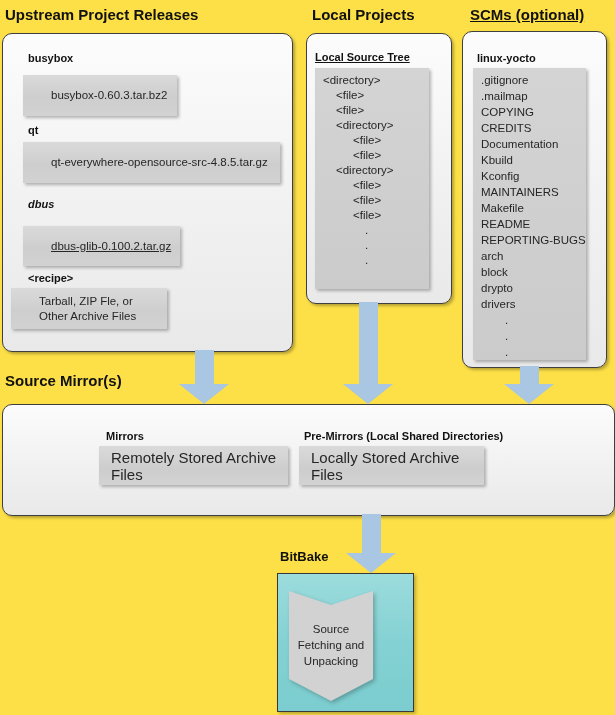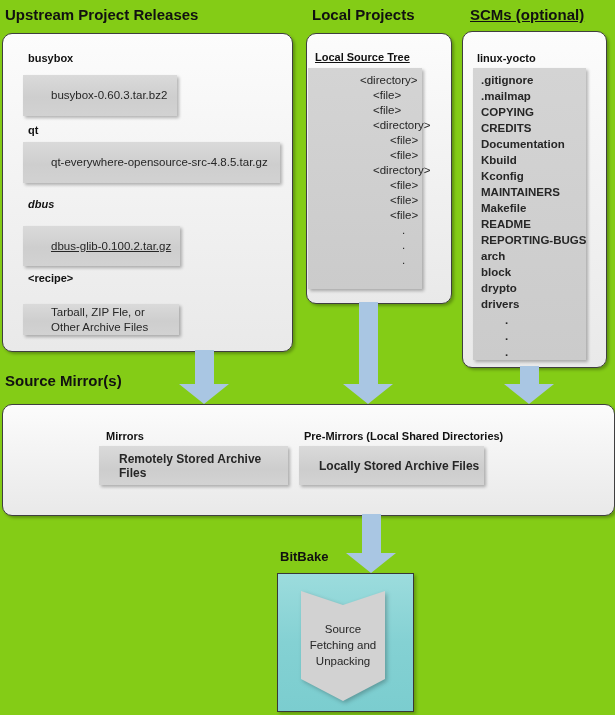--- a/index.html
+++ b/index.html
@@ -1,19 +1,19 @@
 <!DOCTYPE html>
 <html><head>
 <meta charset="utf-8">
 <style>
   html,body { margin:0; padding:0; background:#ffffff; }
   .canvas {
     position:relative; width:615px; height:715px;
     font-family:"Liberation Sans", sans-serif;
-    background:#84cc16; overflow:hidden;
+    background:#fde047; overflow:hidden;
     color:#1a1a1a;
   }
   .hdr { position:absolute; font-size:15px; font-weight:bold; color:#111; white-space:nowrap; }
 
   .outer-box {
     position:absolute;
     background:linear-gradient(180deg,#fcfcfc 0%,#f3f3f3 45%,#e9e9e9 100%);
     border:1px solid #3f3f3f; border-radius:10px;
     box-shadow:2px 2px 3px rgba(0,0,0,0.28);
   }
@@ -32,48 +32,48 @@
   .panel {
     position:absolute;
     background:linear-gradient(180deg,#d4d4d4 0%,#cbcbcb 100%);
     box-shadow:2px 2px 3px rgba(0,0,0,0.28);
     box-sizing:border-box;
     font-size:11.5px; color:#262626;
   }
   .panel.tree { padding:5px 0 0 0; }
   .panel.tree .row { line-height:15px; white-space:nowrap; }
   .panel.scmlist { padding:4px 0 0 8px; }
-  .panel.scmlist .row { line-height:16px; white-space:nowrap;font-weight:bold; }
+  .panel.scmlist .row { line-height:16px; white-space:nowrap; }
 
   .arrow { position:absolute; display:flex; flex-direction:column; align-items:center; }
   .arrow .shaft { width:19px; background:#a9c6e3; }
   .arrow .head {
     width:0; height:0;
     border-left:25px solid transparent;
     border-right:25px solid transparent;
     border-top:20px solid #a9c6e3;
   }
 
   .mirror-inner-box {
     position:absolute;
     background:linear-gradient(180deg,#dadada 0%,#cdcdcd 60%,#d3d3d3 100%);
     box-shadow:2px 2px 3px rgba(0,0,0,0.28);
     display:flex; align-items:center;
-    font-size:12px; color:#262626;
-    padding-left:20px; box-sizing:border-box;font-weight:bold;
+    font-size:15px; color:#262626;
+    padding-left:12px; box-sizing:border-box;
   }
 
   .bitbake-label { position:absolute; font-size:13px; font-weight:bold; color:#111; }
   .teal-box {
     position:absolute;
     background:linear-gradient(180deg,#9cdcdd 0%,#84d1d3 50%,#7bcdcf 100%);
     border:1px solid #383838;
     box-shadow:2px 2px 3px rgba(0,0,0,0.25);
   }
-  .ribbon-wrap { position:absolute; left:23px; top:17px; width:84px; height:110px; }
+  .ribbon-wrap { position:absolute; left:11px; top:17px; width:84px; height:110px; }
   .ribbon-wrap svg { filter:drop-shadow(2px 2px 2px rgba(0,0,0,0.25)); }
   .ribbon-text {
     position:absolute; left:0; top:30px; width:84px;
     text-align:center; font-size:11.5px; line-height:16px;
     color:#262626; white-space:pre-line;
   }
 </style>
 </head>
 <body>
 
@@ -87,27 +87,27 @@
     <div class="sub-label" style="left:25px; top:18px;">busybox</div>
     <div class="file-box" style="left:20px; top:41px; width:154px; height:41px;">busybox-0.60.3.tar.bz2</div>
 
     <div class="sub-label" style="left:25px; top:90px;">qt</div>
     <div class="file-box" style="left:20px; top:108px; width:257px; height:41px;">qt-everywhere-opensource-src-4.8.5.tar.gz</div>
 
     <div class="sub-label" style="left:25px; top:164px;font-style:italic;">dbus</div>
     <div class="file-box" style="left:20px; top:192px; width:157px; height:40px;text-decoration:underline;">dbus-glib-0.100.2.tar.gz</div>
 
     <div class="sub-label" style="left:25px; top:238px;">&lt;recipe&gt;</div>
-    <div class="file-box" style="left:20px; top:254px; width:156px; height:31px;margin-top:16px;">Tarball, ZIP Fle, or
+    <div class="file-box" style="left:8px; top:254px; width:156px; height:41px;">Tarball, ZIP Fle, or
 Other Archive Files</div>
   </div>
 
   <div class="outer-box" style="left:306px; top:33px; width:144px; height:269px;">
     <div class="sub-label" style="left:8px; top:17px;text-decoration:underline;">Local Source Tree</div>
-    <div class="panel tree" style="left:1px; top:34px; width:114px; height:221px;padding-left:44px;">
+    <div class="panel tree" style="left:8px; top:34px; width:114px; height:221px;">
         <div class="row" style="padding-left: 8px;">&lt;directory&gt;</div>
         <div class="row" style="padding-left: 21px;">&lt;file&gt;</div>
         <div class="row" style="padding-left: 21px;">&lt;file&gt;</div>
         <div class="row" style="padding-left: 21px;">&lt;directory&gt;</div>
         <div class="row" style="padding-left: 38px;">&lt;file&gt;</div>
         <div class="row" style="padding-left: 38px;">&lt;file&gt;</div>
         <div class="row" style="padding-left: 21px;">&lt;directory&gt;</div>
         <div class="row" style="padding-left: 38px;">&lt;file&gt;</div>
         <div class="row" style="padding-left: 38px;">&lt;file&gt;</div>
         <div class="row" style="padding-left: 38px;">&lt;file&gt;</div>

